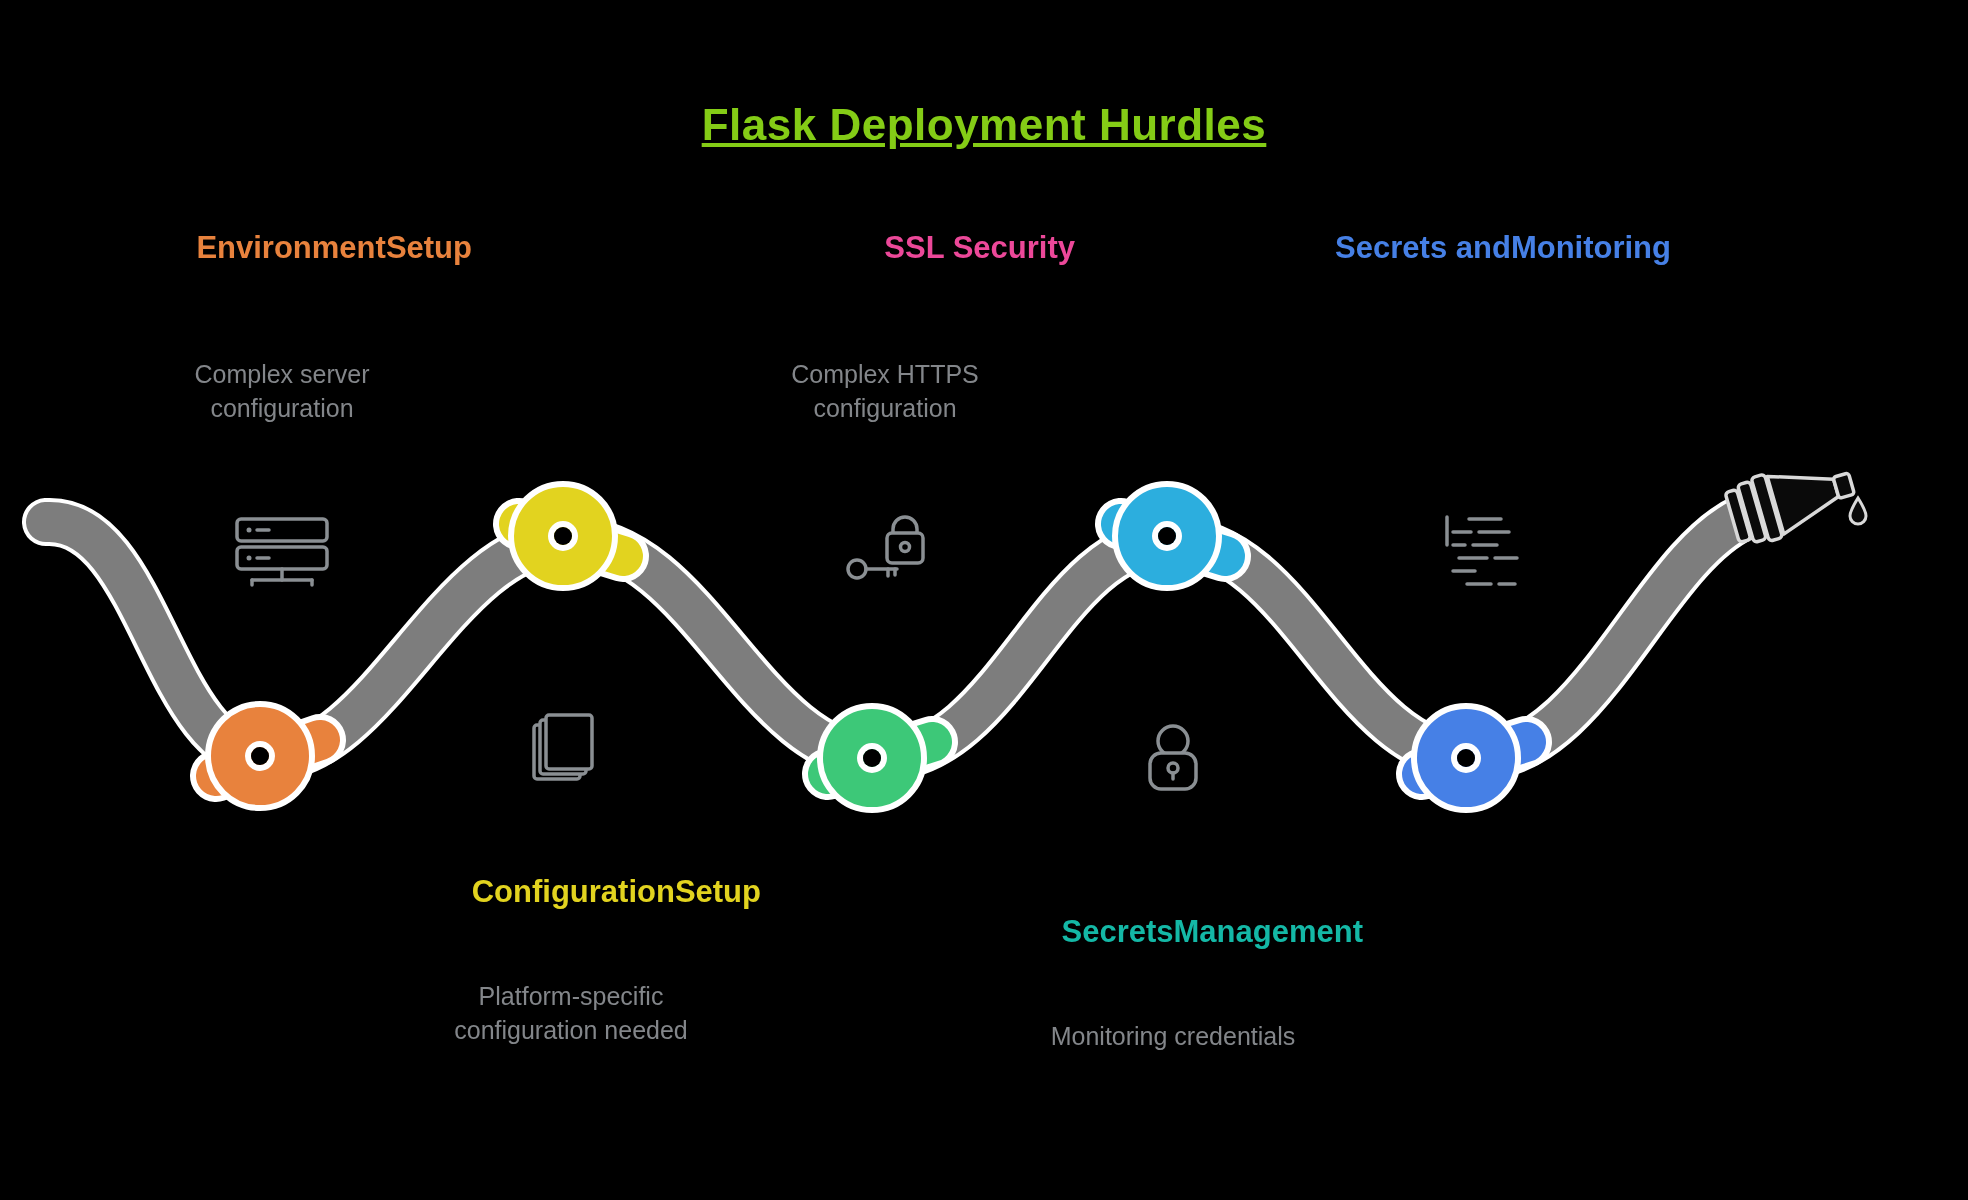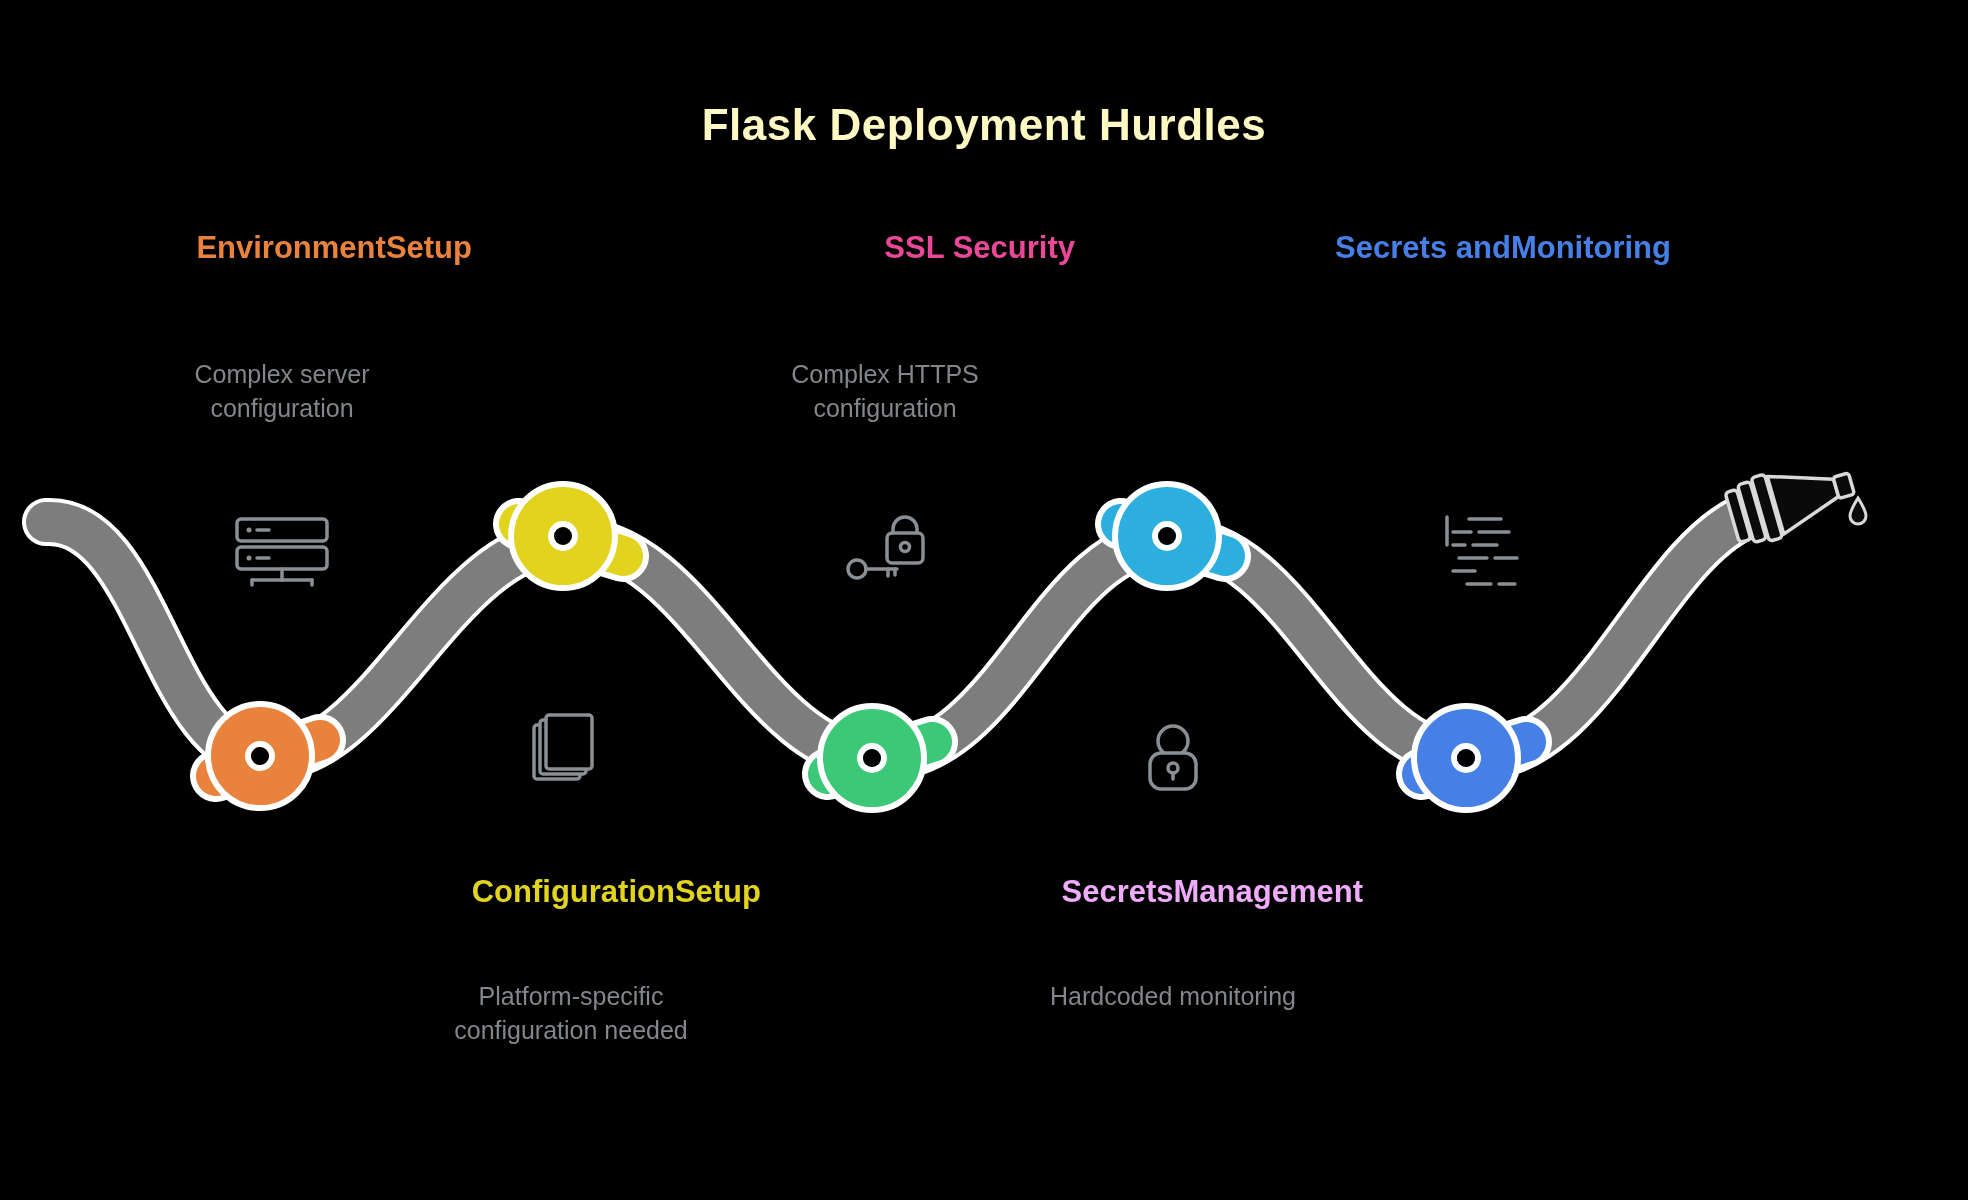--- a/index.html
+++ b/index.html
@@ -6,22 +6,23 @@
   .canvas{
     position:relative;
     width:1968px;height:1200px;
     background:#000;
     font-family:"Liberation Sans", sans-serif;
     overflow:hidden;
   }
   .title{
     position:absolute;left:0;right:0;top:100px;
     margin:0;text-align:center;
-    font-size:44px;font-weight:700;color:#fef9c3;
+    font-size:44px;font-weight:700;color:#84cc16;
     letter-spacing:0.5px;
+    text-decoration:underline;
   }
   .stage{position:absolute;left:0;top:0;}
   .hurdle-text{position:absolute;width:380px;text-align:center;}
   .hurdle-text.top{top:228px;}
   .hurdle-text.bottom{top:872px;}
   .hurdle-label{
     display:flex;flex-direction:row;justify-content:flex-end;
     min-height:106px;
     font-size:31px;font-weight:700;line-height:1.3;
   }
@@ -193,22 +194,22 @@
       <div>Configuration</div>
       <div>Setup</div>
     </div>
     <div class="hurdle-desc">
       <div>Platform-specific</div>
       <div>configuration needed</div>
     </div>
   </div>
 
   <div class="hurdle-text bottom" style="left:983px;">
-    <div class="hurdle-label" style="color: #f0abfc;">
+    <div class="hurdle-label" style="color: #14b8a6; margin-top: 40px;">
       <div>Secrets</div>
       <div>Management</div>
     </div>
     <div class="hurdle-desc">
-      <div>Hardcoded monitoring</div>
+      <div>Monitoring credentials</div>
     </div>
   </div>
 
 </div>
 
 </body></html>

